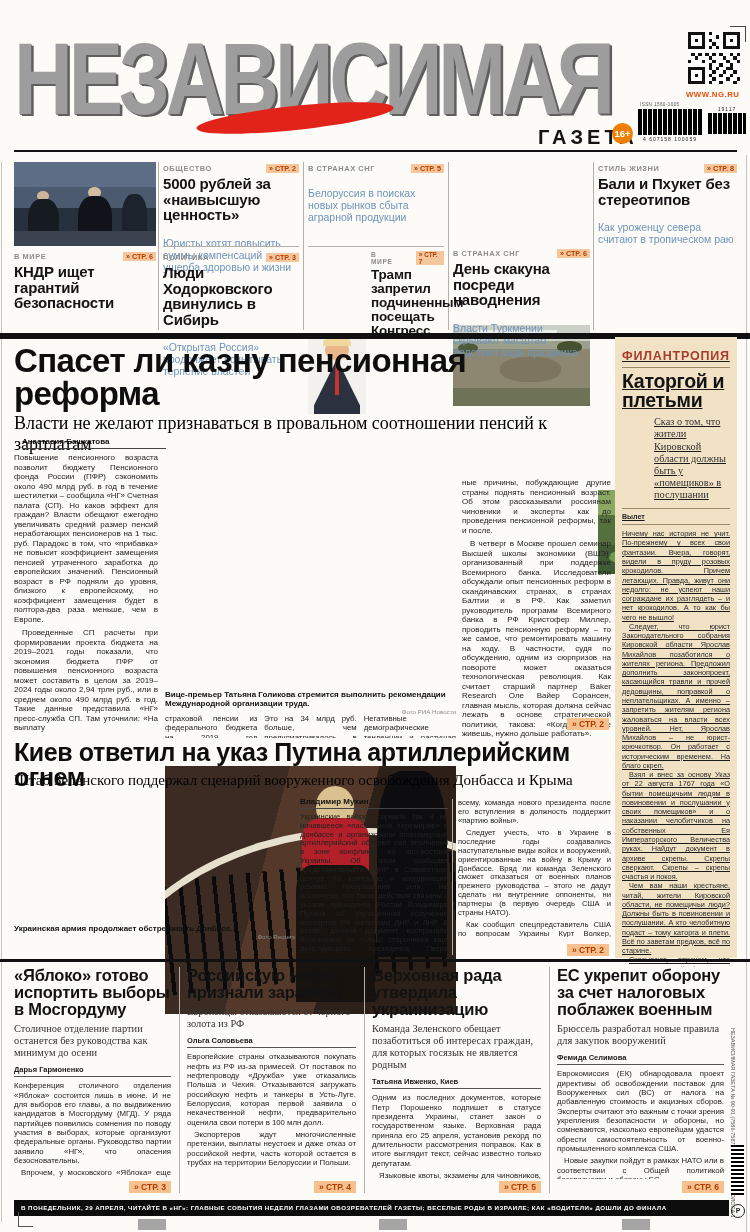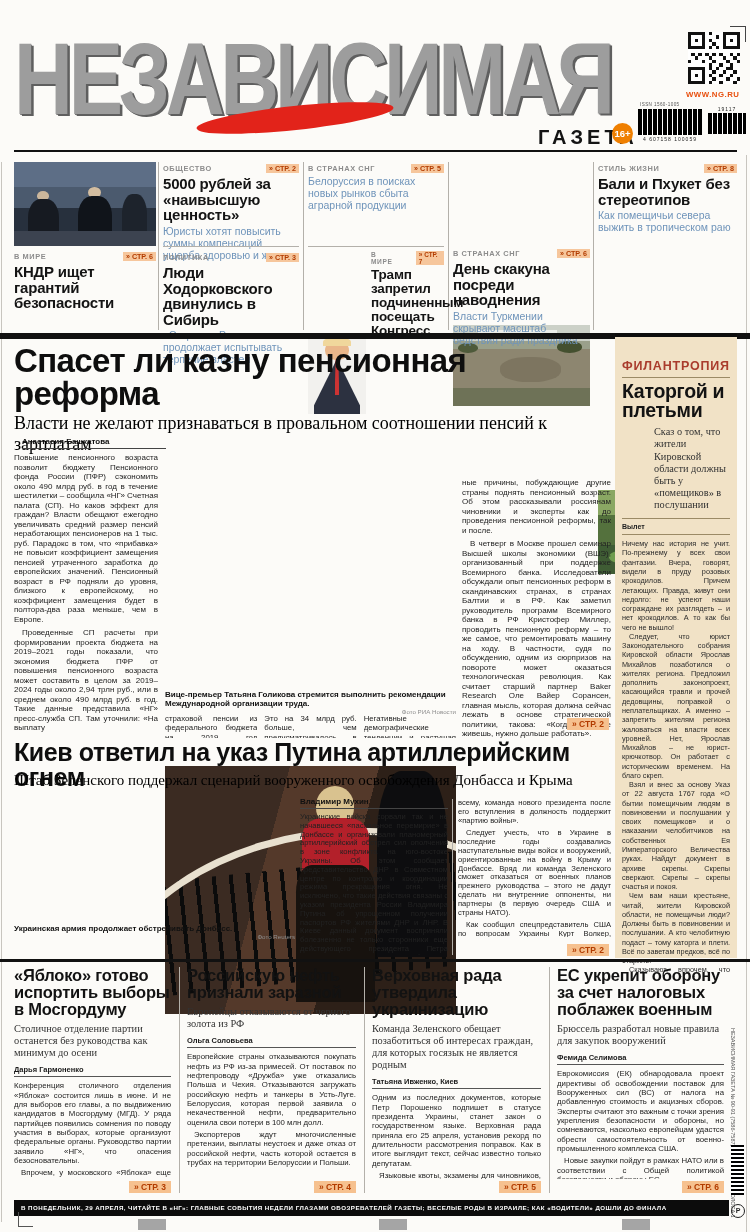--- a/index.html
+++ b/index.html
@@ -23,21 +23,21 @@
   .issn{font-size:4.6px;color:#555;letter-spacing:.4px;}
   .barcode{background:repeating-linear-gradient(90deg,#000 0 4px,#fff 4px 5px);}
   .bc-num{font-size:5px;color:#222;text-align:center;letter-spacing:1px;}
   .rule{background:#111;}
   .grule{background:#b3b0aa;}
   
   .kline{display:flex;justify-content:space-between;align-items:baseline;margin-bottom:3px;gap:18px;}
   .kick{font-weight:700;font-size:7.4px;letter-spacing:.6px;color:#8c8c8c;}
   .pref{font-weight:800;font-size:7.2px;color:#b23c00;background:#f6c69c;padding:0 3px;}
   .t-title{font-weight:800;font-size:15px;line-height:1.04;color:#141414;letter-spacing:-.2px;}
-  .t-dek{font-size:10.5px;line-height:1.13;color:#6f94ba;margin-top:3px;font-weight:500;}
+  .t-dek{font-size:10.5px;line-height:1.13;color:#6f94ba;margin-top:15px;font-weight:500;}
   .photo{overflow:hidden;position:relative;background:#888;}
   
   .h1{font-weight:800;font-size:33px;line-height:1.0;letter-spacing:-.6px;color:#0e0e0e;}
   .h2{font-weight:800;font-size:25px;line-height:1.0;letter-spacing:-.4px;color:#0e0e0e;}
   .dek-serif{font-family:"Liberation Serif",serif;color:#000000;}
   .byline{font-weight:800;font-size:8px;color:#111;border-bottom:1px solid #444;padding-bottom:2px;}
   .body{font-size:8px;line-height:1.19;text-align:justify;color:#222;overflow:hidden;}
   .body p{margin:0 0 4px;}
   .body p+p{text-indent:8px;margin-top:0;}
   .caption{font-weight:800;font-size:8px;line-height:1.15;color:#111;}
@@ -234,21 +234,21 @@
     <div class="t-title">День скакуна посреди наводнения</div>
     <div class="t-dek">Власти Туркмении скрывают масштаб бедствия ради праздника</div>
   </div>
 
   <div class="abs" style="left:598px;top:164px;width:139px;">
     <div class="kline">
         <span class="kick">СТИЛЬ ЖИЗНИ</span>
         <span class="pref">» СТР. 8</span>
       </div>
     <div class="t-title">Бали и Пхукет без стереотипов</div>
-    <div class="t-dek">Как помещичьи севера выжить в тропическом раю</div>
+    <div class="t-dek">Как уроженцу севера считают в тропическом раю</div>
   </div>
   <div class="abs photo" style="left:598px;top:246px;width:139px;height:84px;background:linear-gradient(180deg,#8aa763 0 30%,#54713d 30% 65%,#3f5c34 65%);">
     <div class="abs" style="left:64%;top:4%;width:30%;height:20%;background:#cfd8c0;border-radius:40%;"></div>
     <div class="abs" style="left:32%;top:14%;width:24%;height:52%;background:#d8a84e;border-radius:45% 45% 30% 30%;"></div>
     <div class="abs" style="left:8%;top:72%;width:24%;height:16%;background:#6f9c4e;border-radius:50%;"></div>
     <div class="abs" style="left:42%;top:78%;width:26%;height:16%;background:#648f46;border-radius:50%;"></div>
     <div class="abs" style="left:72%;top:70%;width:22%;height:15%;background:#6f9c4e;border-radius:50%;"></div>
   </div>
 
   <div class="abs rule" style="left:0;top:333px;width:750px;height:6px;"></div>
@@ -280,21 +280,21 @@
   </div>
 
   <div class="abs body" style="left:462px;top:438px;width:149px;height:272px;margin-top:40px;">
     <p>ные причины, побуждающие другие страны поднять пенсионный возраст. Об этом рассказывали россиянам чиновники и эксперты как до проведения пенсионной реформы, так и после.</p>
     <p>В четверг в Москве прошел семинар Высшей школы экономики (ВШЭ), организованный при поддержке Всемирного банка. Исследователи обсуждали опыт пенсионных реформ в скандинавских странах, в странах Балтии и в РФ. Как заметил руководитель программ Всемирного банка в РФ Кристофер Миллер, проводить пенсионную реформу – то же самое, что ремонтировать машину на ходу. В частности, судя по обсуждению, одним из сюрпризов на повороте может оказаться технологическая революция. Как считает старший партнер Baker Research Оле Вайер Сорансен, главная мысль, которая должна сейчас лежать в основе стратегической политики, такова: «Когда дольше живешь, нужно дольше работать».</p>
   </div>
   <div class="abs" style="left:567px;top:713px;"><span class="jump">» СТР. 2</span></div>
 
   <div class="abs rail" style="left:615px;top:333px;width:122px;height:625px;">
     <div class="topbar"></div>
-    <div style="padding:22px 7px 0 7px;">
+    <div style="padding:12px 7px 0 7px;text-decoration:underline;">
       <div class="rail-rubric">ФИЛАНТРОПИЯ</div>
       <hr class="hr-b">
       <div class="rail-title">Каторгой и плетьми</div>
       <div class="rail-dek" style="margin-top:6px;">Сказ о том, что жители Кировской области должны быть у «помещиков» в послушании</div>
       <hr class="hr-b" style="margin-top:7px;">
       <div class="rail-author">Вылет</div>
       <hr class="hr-b">
       <div class="rail-body" style="height:438px;">
         <p>Ничему нас история не учит. По-прежнему у всех свои фантазии. Вчера, говорят, видели в пруду розовых крокодилов. Причем летающих. Правда, живут они недолго: не успеют наши сограждане их разглядеть – и нет крокодилов. А то как бы чего не вышло!</p>
         <p>Следует, что юрист Законодательного собрания Кировской области Ярослав Михайлов позаботился о жителях региона. Предложил дополнить законопроект, касающийся травли и прочей дедовщины, поправкой о неплательщиках. А именно – запретить жителям региона жаловаться на власти всех уровней. Нет, Ярослав Михайлов – не юрист-крючкотвор. Он работает с историческим временем. На благо скреп.</p>

